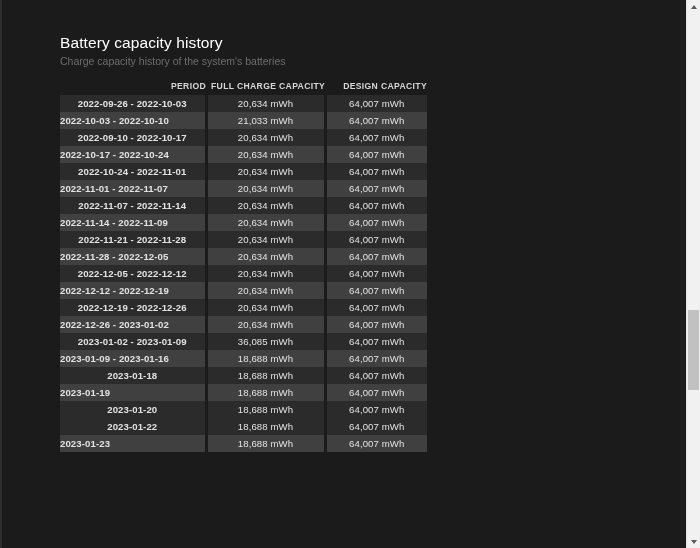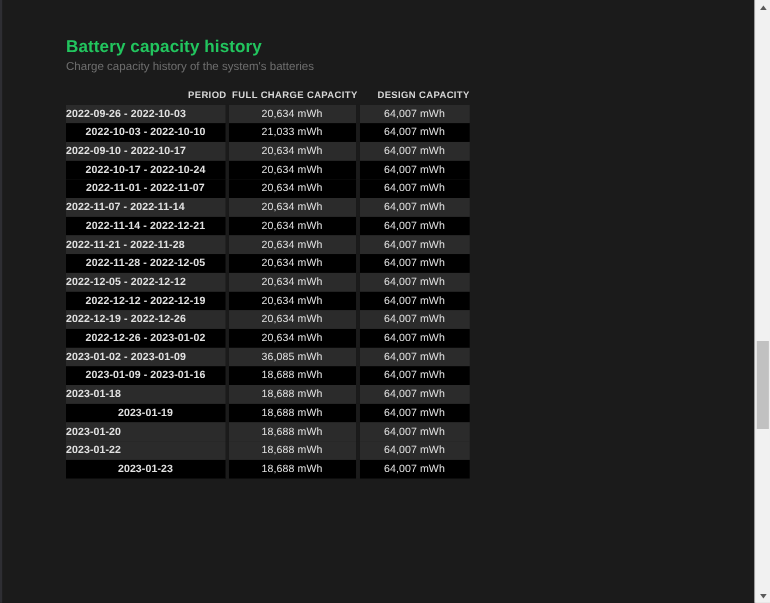--- a/index.html
+++ b/index.html
@@ -30,23 +30,23 @@
 
   #content {
     position: absolute;
     left: 58px;
     top: 34px;
     width: 400px;
   }
 
   
   .report-title {
-    color: #22c55e;
+    color: #ffffff;
     font-size: 15.5px;
-    font-weight: bold;
+    font-weight: normal;
     letter-spacing: 0.1px;
     margin: 0 0 3px 0;
     line-height: 18px;
   }
   .report-subtitle {
     color: #6e6e6e;
     font-size: 10.5px;
     font-weight: normal;
     margin: 0 0 13px 0;
     line-height: 13px;
@@ -91,22 +91,22 @@
     color: #ececec;
     letter-spacing: 0.1px;
   }
   td.cell-full, td.cell-design {
     text-align: center;
     color: #dedede;
     letter-spacing: 0.1px;
   }
 
   
-  tbody tr.row-odd  td { background: #2b2b2b; }
-  tbody tr.row-even td { background: #000000; text-align: center; }
+  tbody tr.row-odd  td { background: #2b2b2b; text-align: center; }
+  tbody tr.row-even td { background: #404040; }
 
   
   tbody tr td.cell-period  { border-right: 3px solid #1b1b1b; }
   tbody tr td.cell-full    { border-right: 3px solid #1b1b1b; }
 
   
   #scrollbar {
     position: absolute;
     right: 0; top: 0;
     width: 14px;
@@ -196,32 +196,37 @@
           <tr class="row-odd">
             <td class="cell-period">2022-09-10 - 2022-10-17</td>
             <td class="cell-full">20,634 mWh</td>
             <td class="cell-design">64,007 mWh</td>
           </tr>
           <tr class="row-even">
             <td class="cell-period">2022-10-17 - 2022-10-24</td>
             <td class="cell-full">20,634 mWh</td>
             <td class="cell-design">64,007 mWh</td>
           </tr>
+          <tr class="row-odd">
+            <td class="cell-period">2022-10-24 - 2022-11-01</td>
+            <td class="cell-full">20,634 mWh</td>
+            <td class="cell-design">64,007 mWh</td>
+          </tr>
           <tr class="row-even">
             <td class="cell-period">2022-11-01 - 2022-11-07</td>
             <td class="cell-full">20,634 mWh</td>
             <td class="cell-design">64,007 mWh</td>
           </tr>
           <tr class="row-odd">
             <td class="cell-period">2022-11-07 - 2022-11-14</td>
             <td class="cell-full">20,634 mWh</td>
             <td class="cell-design">64,007 mWh</td>
           </tr>
           <tr class="row-even">
-            <td class="cell-period">2022-11-14 - 2022-12-21</td>
+            <td class="cell-period">2022-11-14 - 2022-11-09</td>
             <td class="cell-full">20,634 mWh</td>
             <td class="cell-design">64,007 mWh</td>
           </tr>
           <tr class="row-odd">
             <td class="cell-period">2022-11-21 - 2022-11-28</td>
             <td class="cell-full">20,634 mWh</td>
             <td class="cell-design">64,007 mWh</td>
           </tr>
           <tr class="row-even">
             <td class="cell-period">2022-11-28 - 2022-12-05</td>

